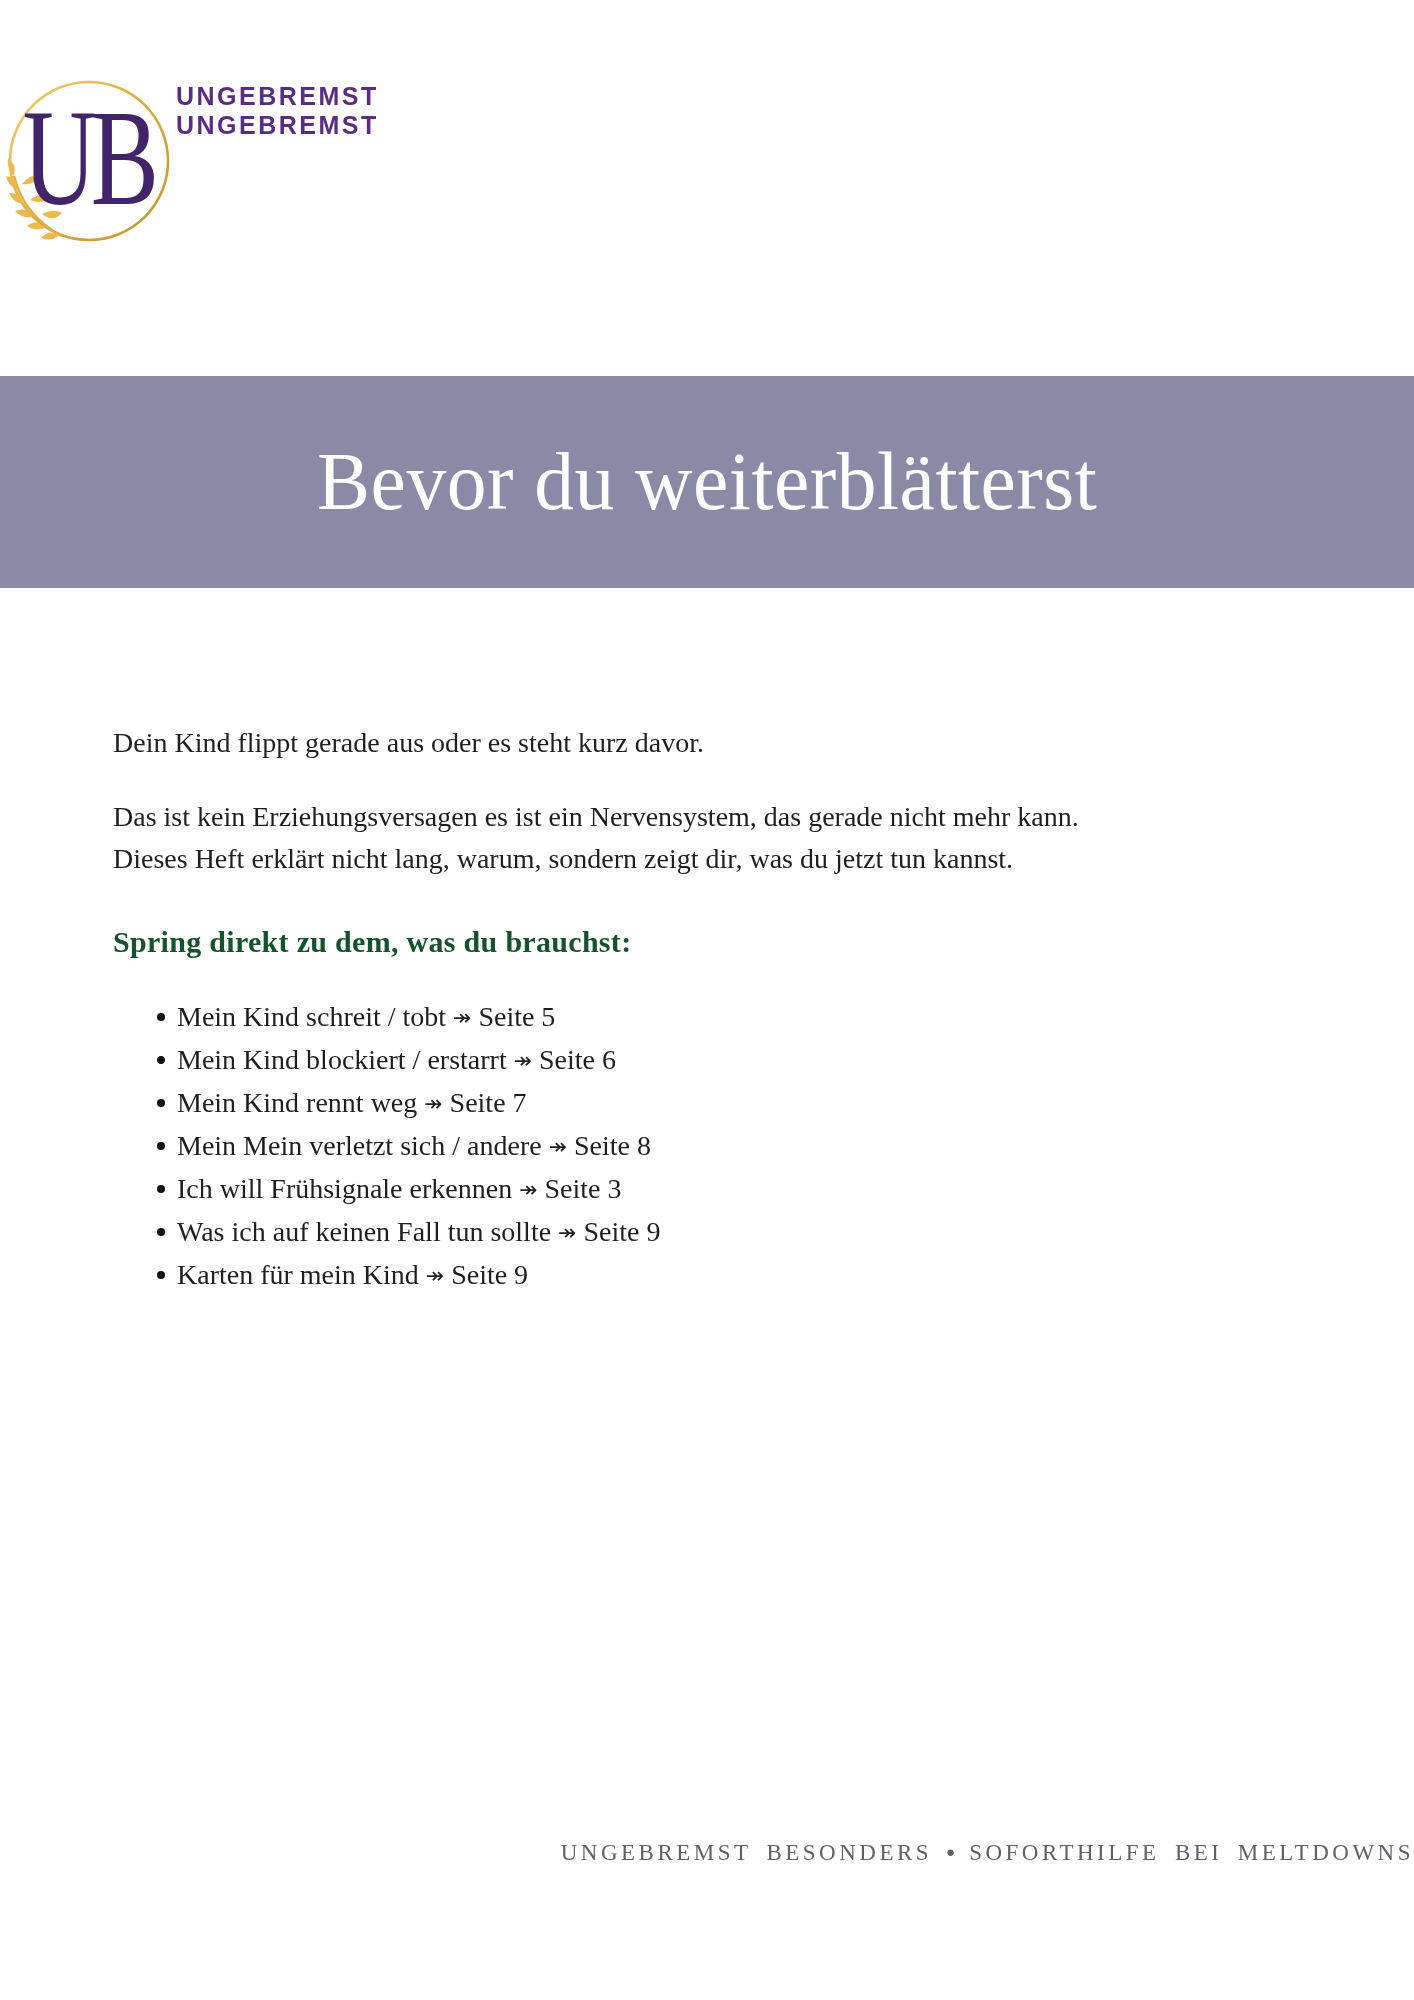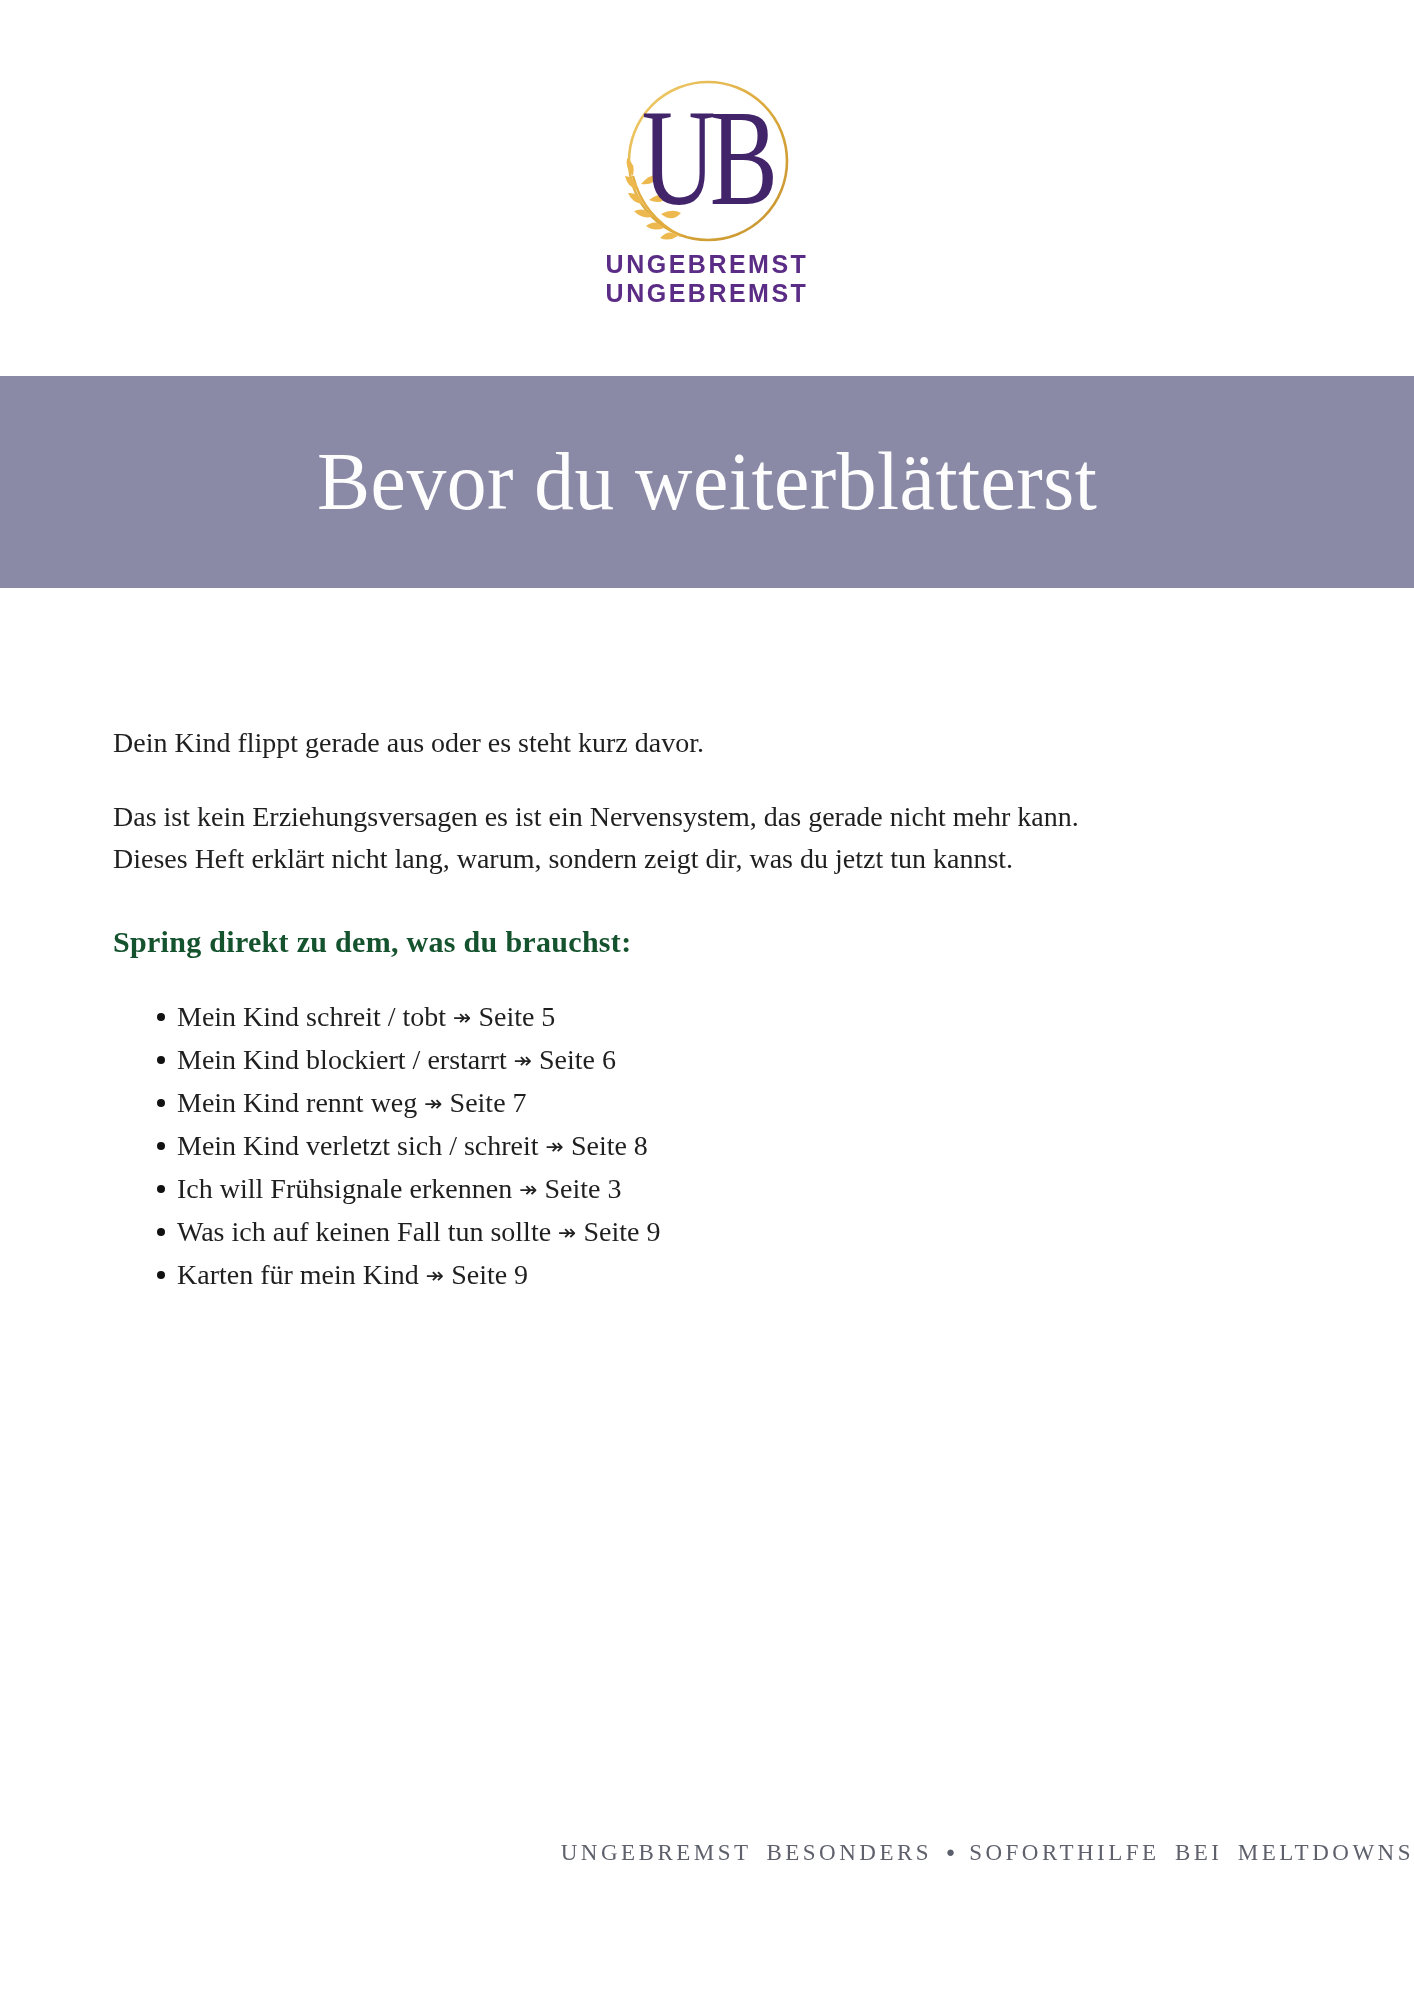--- a/index.html
+++ b/index.html
@@ -6,21 +6,21 @@
   html,body { background:#ffffff; }
   body { font-family:"Liberation Serif", serif; }
   .page {
     position:relative; width:1414px; height:2000px;
     background:#ffffff; overflow:hidden; margin:0 auto;
   }
 
   
   .logo-block {
     position:absolute; top:80px; left:0; width:100%;
-    display:flex; flex-direction:column; align-items:center;
+    display:flex; flex-direction:row; align-items:flex-start;
   }
   .logo-mark { position:relative; width:176px; height:168px; }
   .logo-mark svg { position:absolute; top:0; left:0; }
   .logo-monogram {
     position:absolute; top:50%; left:50%;
     transform:translate(-50%,-54%) scaleX(0.74);
     font-family:"Liberation Serif", serif;
     font-size:138px; line-height:1; font-weight:400;
     letter-spacing:-0.055em; color:#42246A; white-space:nowrap;
   }
@@ -142,21 +142,21 @@
         <span>Mein Kind blockiert / erstarrt</span>
         <span class="arrow-glyph">↠</span>
         <span>Seite 6</span>
       </li>
       <li>
         <span>Mein Kind rennt weg</span>
         <span class="arrow-glyph">↠</span>
         <span>Seite 7</span>
       </li>
       <li>
-        <span>Mein Kind verletzt sich / schreit</span>
+        <span>Mein Mein verletzt sich / andere</span>
         <span class="arrow-glyph">↠</span>
         <span>Seite 8</span>
       </li>
       <li>
         <span>Ich will Frühsignale erkennen</span>
         <span class="arrow-glyph">↠</span>
         <span>Seite 3</span>
       </li>
       <li>
         <span>Was ich auf keinen Fall tun sollte</span>

